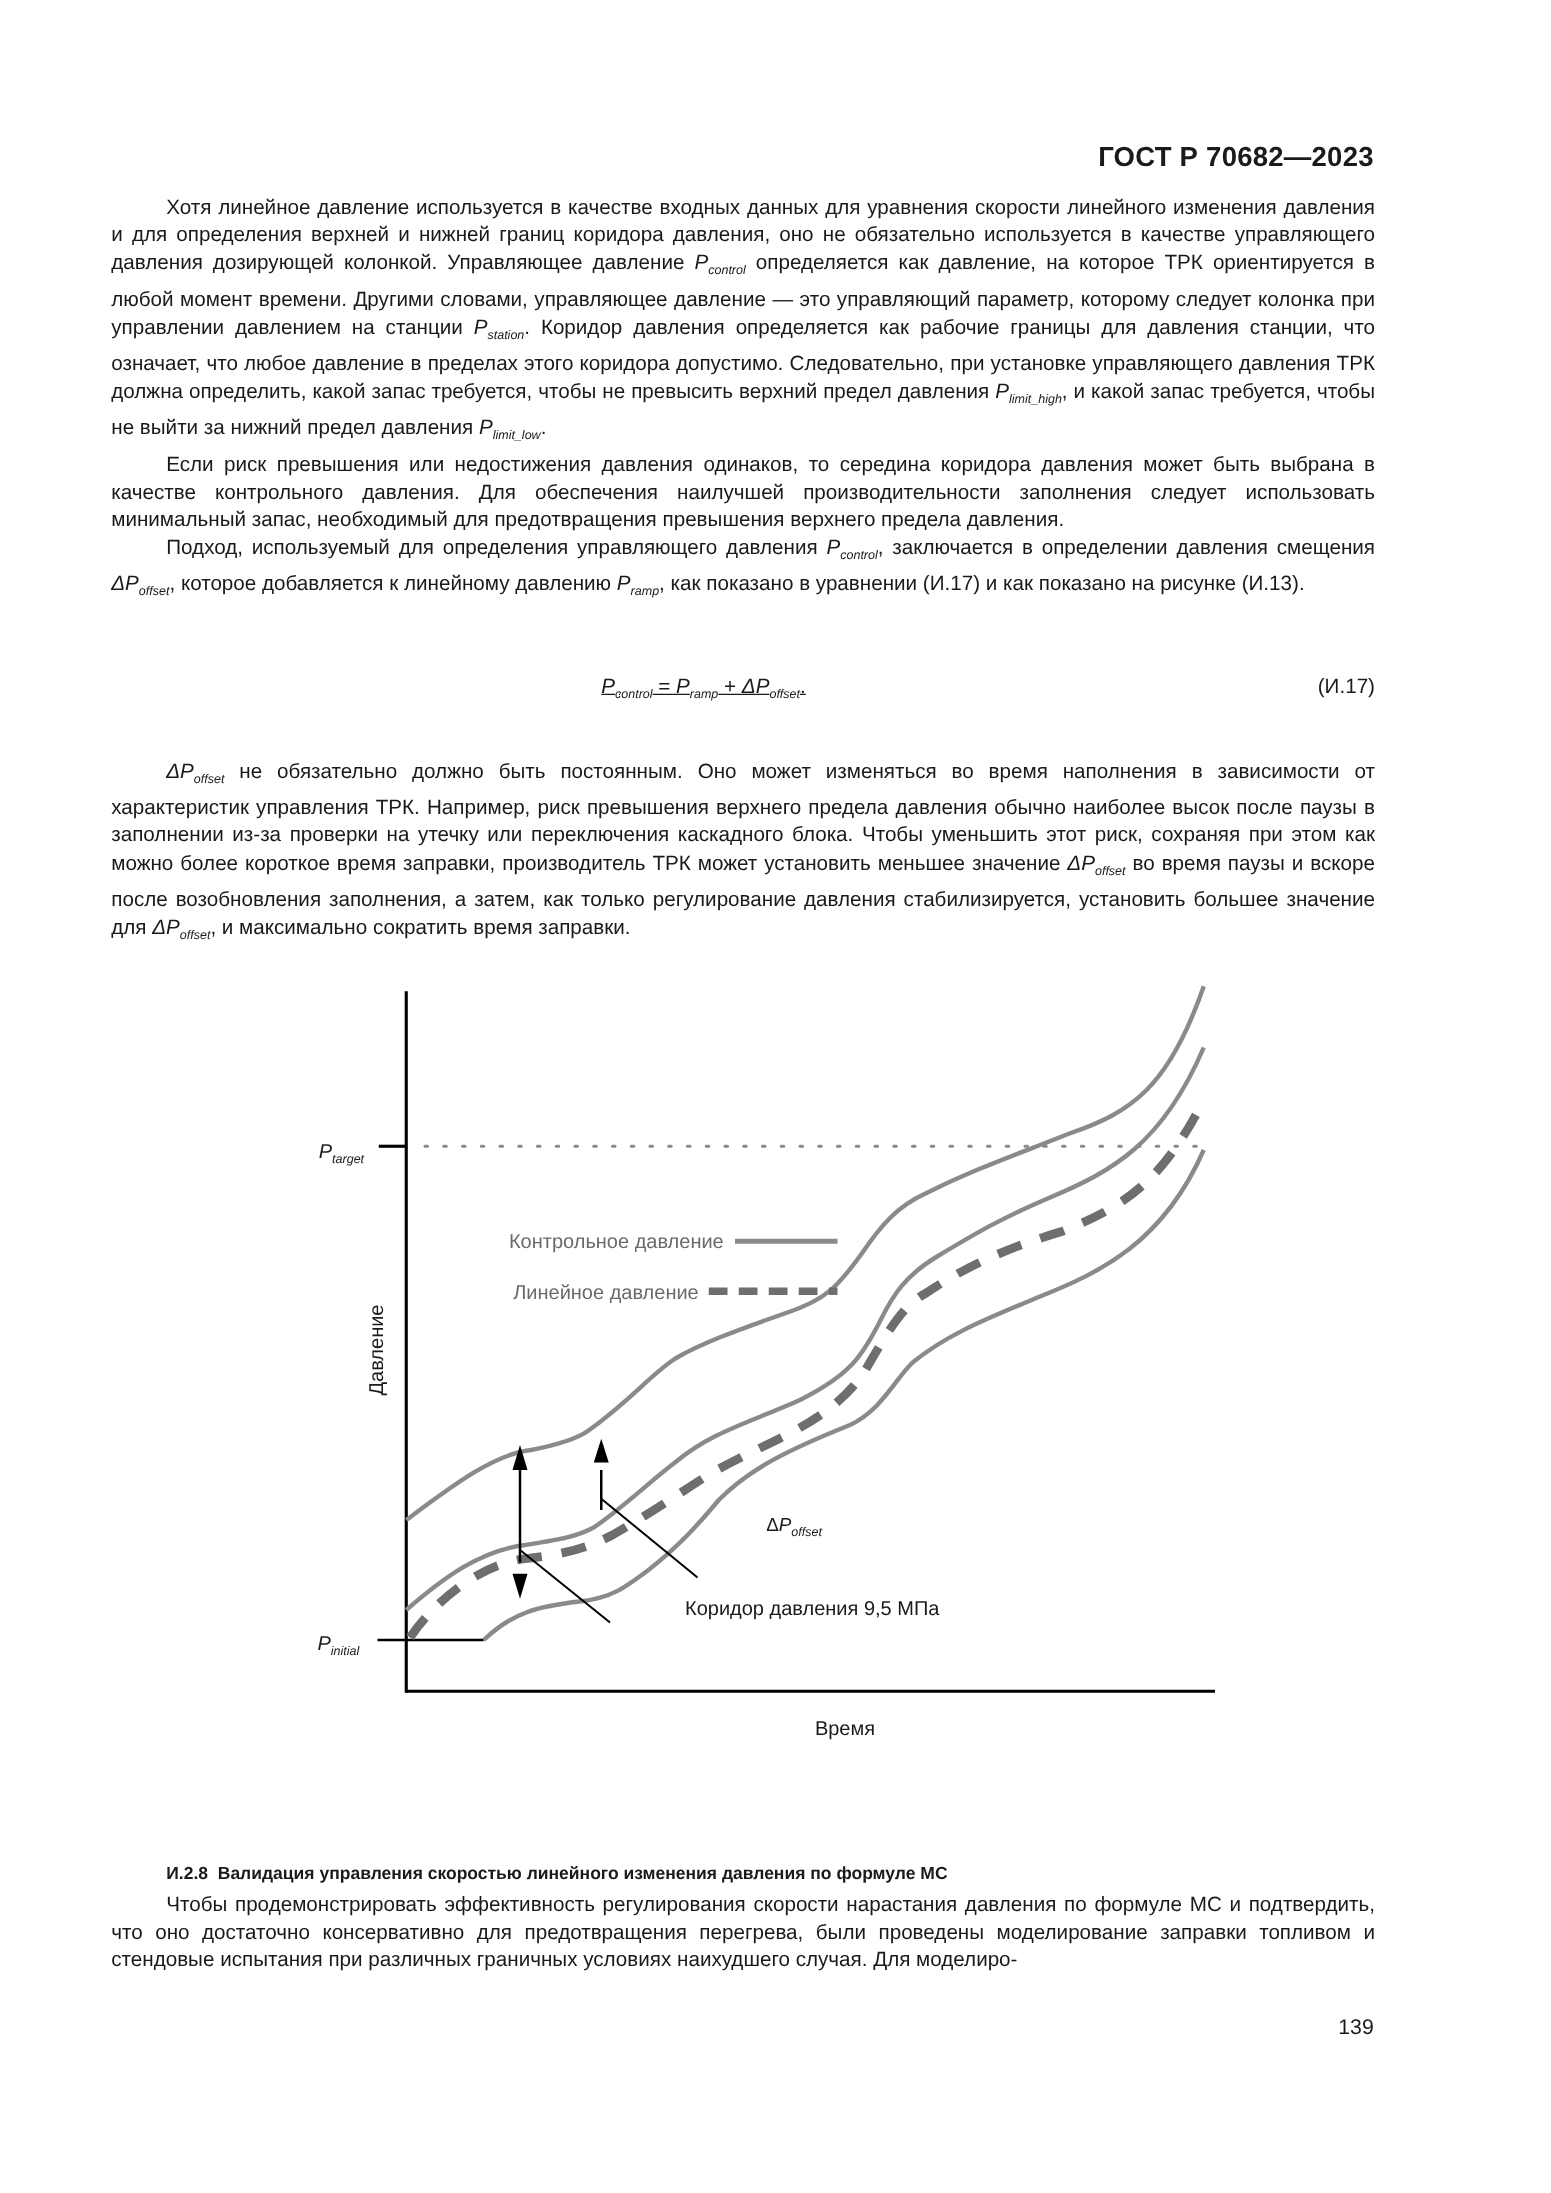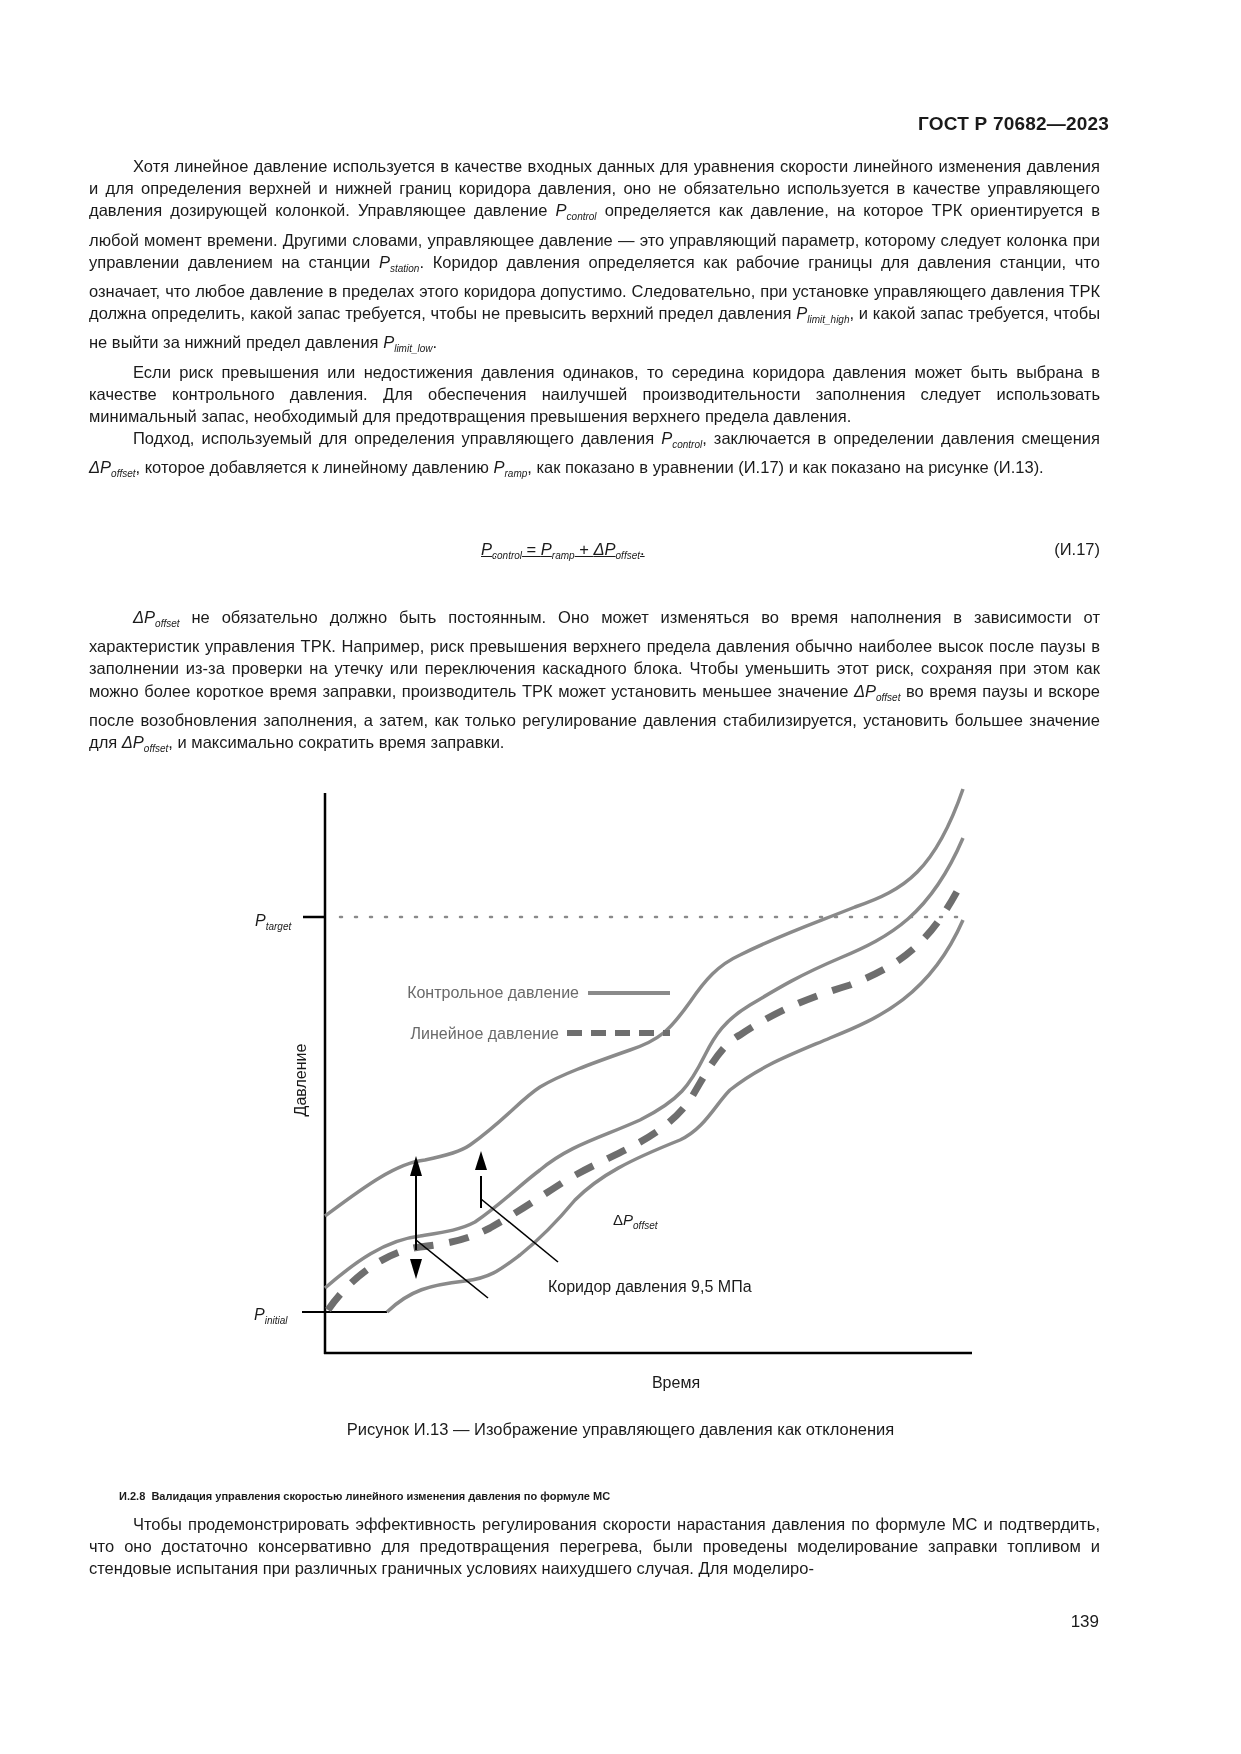--- a/index.html
+++ b/index.html
@@ -1,27 +1,27 @@
 <!DOCTYPE html>
 <html><head>
 <meta charset="utf-8">
 <style>
   html, body { margin: 0; padding: 0; background: #ffffff; }
   body { width: 1241px; height: 1754px; position: relative; overflow: hidden;
          font-family: "Liberation Sans", sans-serif; color: #1a1a1a; }
-  .hdr { position: absolute; top: 113px; right: 132px; font-weight: bold; font-size: 19px; letter-spacing: 0.2px; }
+  .hdr { position: absolute; top: 113px; right: 142px; font-weight: bold; font-size: 22px; letter-spacing: 0.2px; }
   .text { position: absolute; left: 89px; width: 1011px; font-size: 16.5px; line-height: 22.2px; text-align: justify; }
   .text p { margin: 0; text-indent: 44px; }
   .eq { position: absolute; top: 540px; left: 89px; width: 1011px; font-size: 16.5px; }
   .eq .f { position: absolute; left: 392px; font-style: italic; text-decoration: underline; }
   .eq .n { position: absolute; right: 0; }
   sub { font-size: 10px; vertical-align: -4px; font-style: italic; }
   i { font-style: italic; }
   .cap { position: absolute; top: 1418px; left: 0; width: 1241px; text-align: center; font-size: 16.5px; line-height: 22px; }
-  .sec { position: absolute; top: 1490px; left: 119px; font-size: 11px; font-weight: bold; }
+  .sec { position: absolute; top: 1490px; left: 133px; font-size: 14px; font-weight: bold; }
   .pnum { position: absolute; top: 1612px; right: 142px; font-size: 17px; }
   svg { position: absolute; left: 0; top: 0; }
   .dlabel { font-family: "Liberation Sans", sans-serif; }
 </style>
 </head>
 <body>
 
 <div class="hdr">ГОСТ Р 70682—2023</div>
 
 <div class="text" style="top:155px;">
@@ -73,21 +73,20 @@
   <text class="dlabel" x="254" y="1320" font-size="16" font-style="italic" fill="#1a1a1a"><tspan>P</tspan><tspan font-size="10" dy="4">initial</tspan></text>
   <text class="dlabel" x="579" y="998" font-size="16" fill="#6a6a6a" text-anchor="end">Контрольное давление</text>
   <text class="dlabel" x="559" y="1039" font-size="16" fill="#6a6a6a" text-anchor="end">Линейное давление</text>
   <text class="dlabel" x="306" y="1080" font-size="16" fill="#1a1a1a" text-anchor="middle" transform="rotate(-90 306 1080)">Давление</text>
   <text class="dlabel" x="676" y="1388" font-size="16" fill="#1a1a1a" text-anchor="middle">Время</text>
   <text class="dlabel" x="613" y="1225" font-size="15" font-style="italic" fill="#1a1a1a"><tspan font-style="normal">Δ</tspan><tspan>P</tspan><tspan font-size="10" dy="4">offset</tspan></text>
   <text class="dlabel" x="548" y="1292" font-size="16" fill="#1a1a1a">Коридор давления 9,5 МПа</text>
 </svg>
 
 <div class="cap">
-  <div>Рисунок И.13 — Изображение управляющего давления как отклонения</div>
 </div>
 
 <div class="sec"><span>И.2.8</span>&nbsp; <span>Валидация управления скоростью линейного изменения давления по формуле МС</span></div>
 
 <div class="text" style="top:1513px;">
   <p>Чтобы продемонстрировать эффективность регулирования скорости нарастания давления по формуле МС и подтвердить, что оно достаточно консервативно для предотвращения перегрева, были проведены моделирование заправки топливом и стендовые испытания при различных граничных условиях наихудшего случая. Для моделиро-</p>
 </div>
 
 <div class="pnum">139</div>
 

